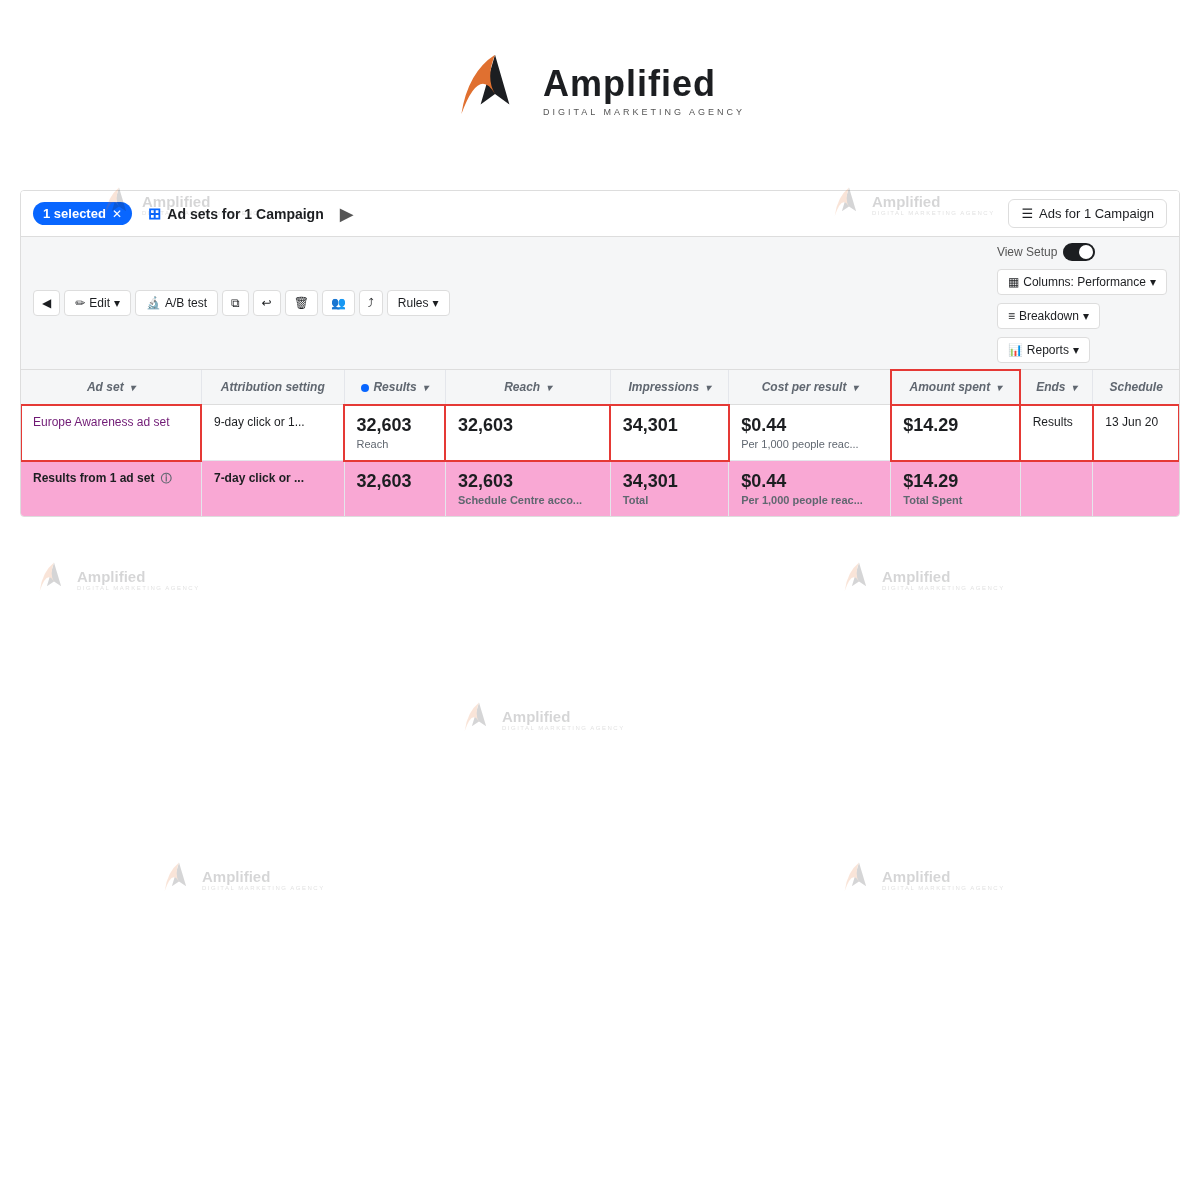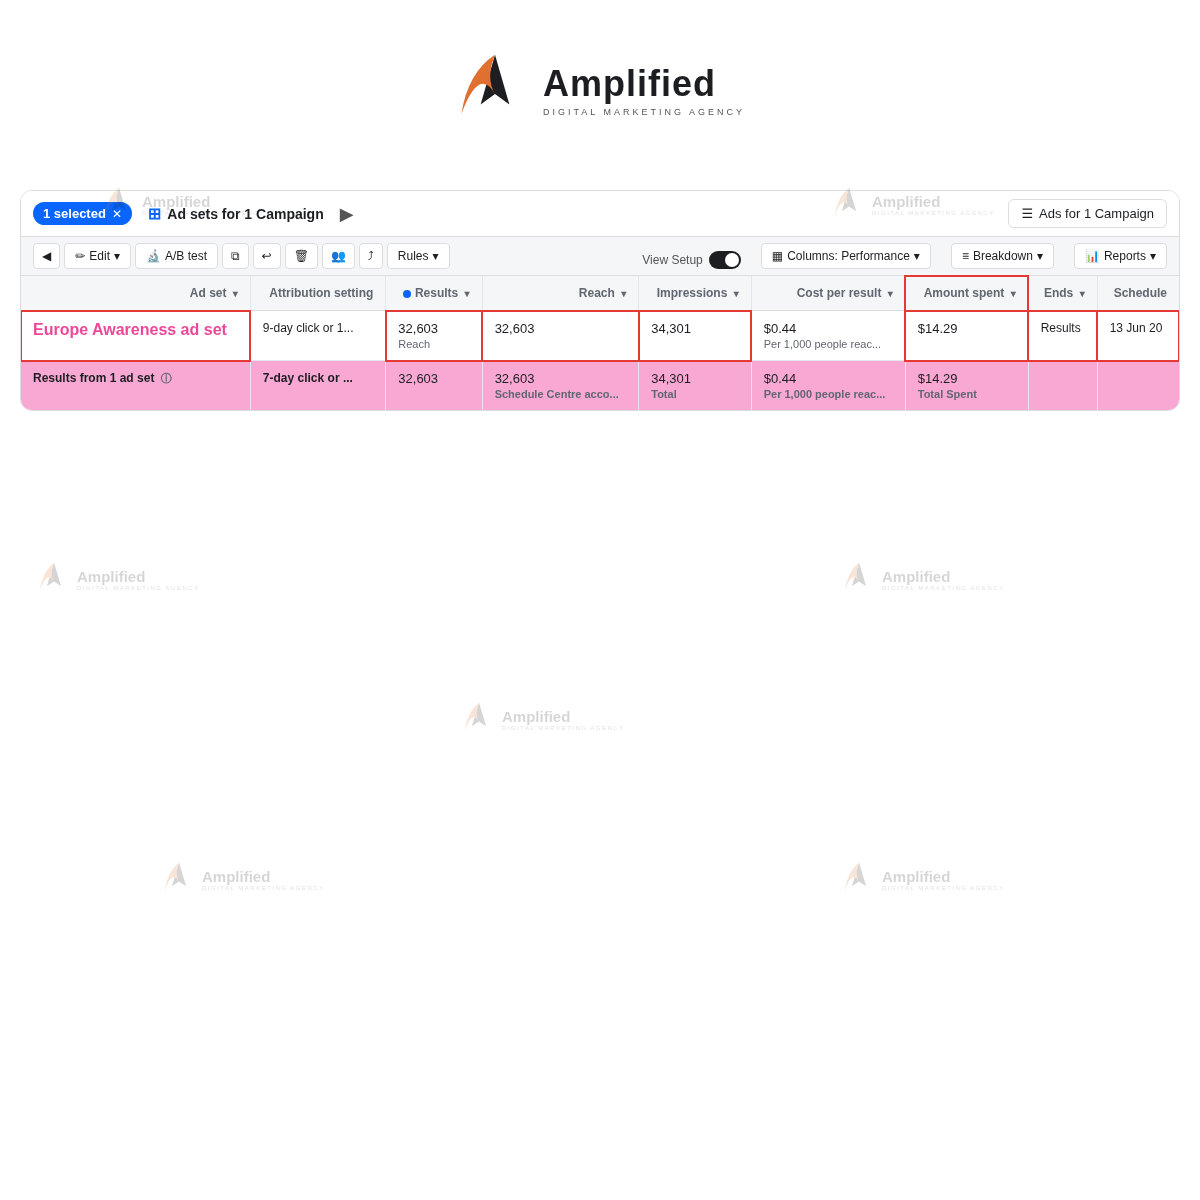--- a/index.html
+++ b/index.html
@@ -73,21 +73,21 @@
       font-size: 9px;
       letter-spacing: 3px;
       color: #555;
       margin-top: 2px;
     }
 
     
     .table-wrapper {
       margin: 30px 20px 0 20px;
       border: 1px solid #ddd;
-      border-radius: 12px;
+      border-radius: 4px;
       overflow: hidden;
       background: #fff;
     }
 
     
     .top-bar {
       display: flex;
       align-items: center;
       padding: 8px 12px;
       border-bottom: 1px solid #ddd;
@@ -165,22 +165,23 @@
       cursor: pointer;
       background: #fff;
       color: #1c1e21;
     }
     .toolbar-btn.icon-only {
       padding: 5px 8px;
     }
     .toolbar-right {
       margin-left: auto;
       display: flex;
-      align-items: flex-end;
-      gap: 20px;
+      align-items: flex-start;
+      gap: 8px;
+      flex-direction: column;
     }
     .view-setup {
       display: flex;
       align-items: center;
       gap: 6px;
       font-size: 12px;
       color: #555;
     }
     .toggle-dot {
       width: 32px;
@@ -219,23 +220,24 @@
     }
     .data-table thead tr {
       background: #f5f6f7;
       border-bottom: 1px solid #ddd;
     }
     .data-table th {
       padding: 10px 12px;
       font-size: 12px;
       font-weight: 600;
       color: #606770;
-      text-align: right;
+      text-align: center;
       border-right: 1px solid #e4e6eb;
       white-space: nowrap;
+      font-style: italic;
     }
     .data-table th:last-child { border-right: none; }
     .data-table td {
       padding: 10px 12px;
       font-size: 12px;
       color: #1c1e21;
       border-right: 1px solid #e4e6eb;
       vertical-align: top;
     }
     .data-table td:last-child { border-right: none; }
@@ -243,29 +245,29 @@
       border-bottom: 1px solid #e4e6eb;
     }
     .data-table tbody tr:last-child {
       border-bottom: none;
     }
     .data-table tbody tr.summary-row {
       background: #f9a8d4;
       font-weight: 600;
     }
     .ad-set-name {
-      color: #ec4899;
-      font-size: 16px;
-      font-weight: 700;
+      color: #701a75;
+      font-size: 12px;
+      font-weight: 400;
       cursor: pointer;
       text-decoration: none;
     }
     .cell-main {
-      font-weight: 400;
-      font-size: 13px;
+      font-weight: 700;
+      font-size: 18px;
     }
     .cell-sub {
       font-size: 11px;
       color: #606770;
       margin-top: 2px;
     }
     .sort-arrow {
       font-size: 10px;
       color: #606770;
       margin-left: 3px;

